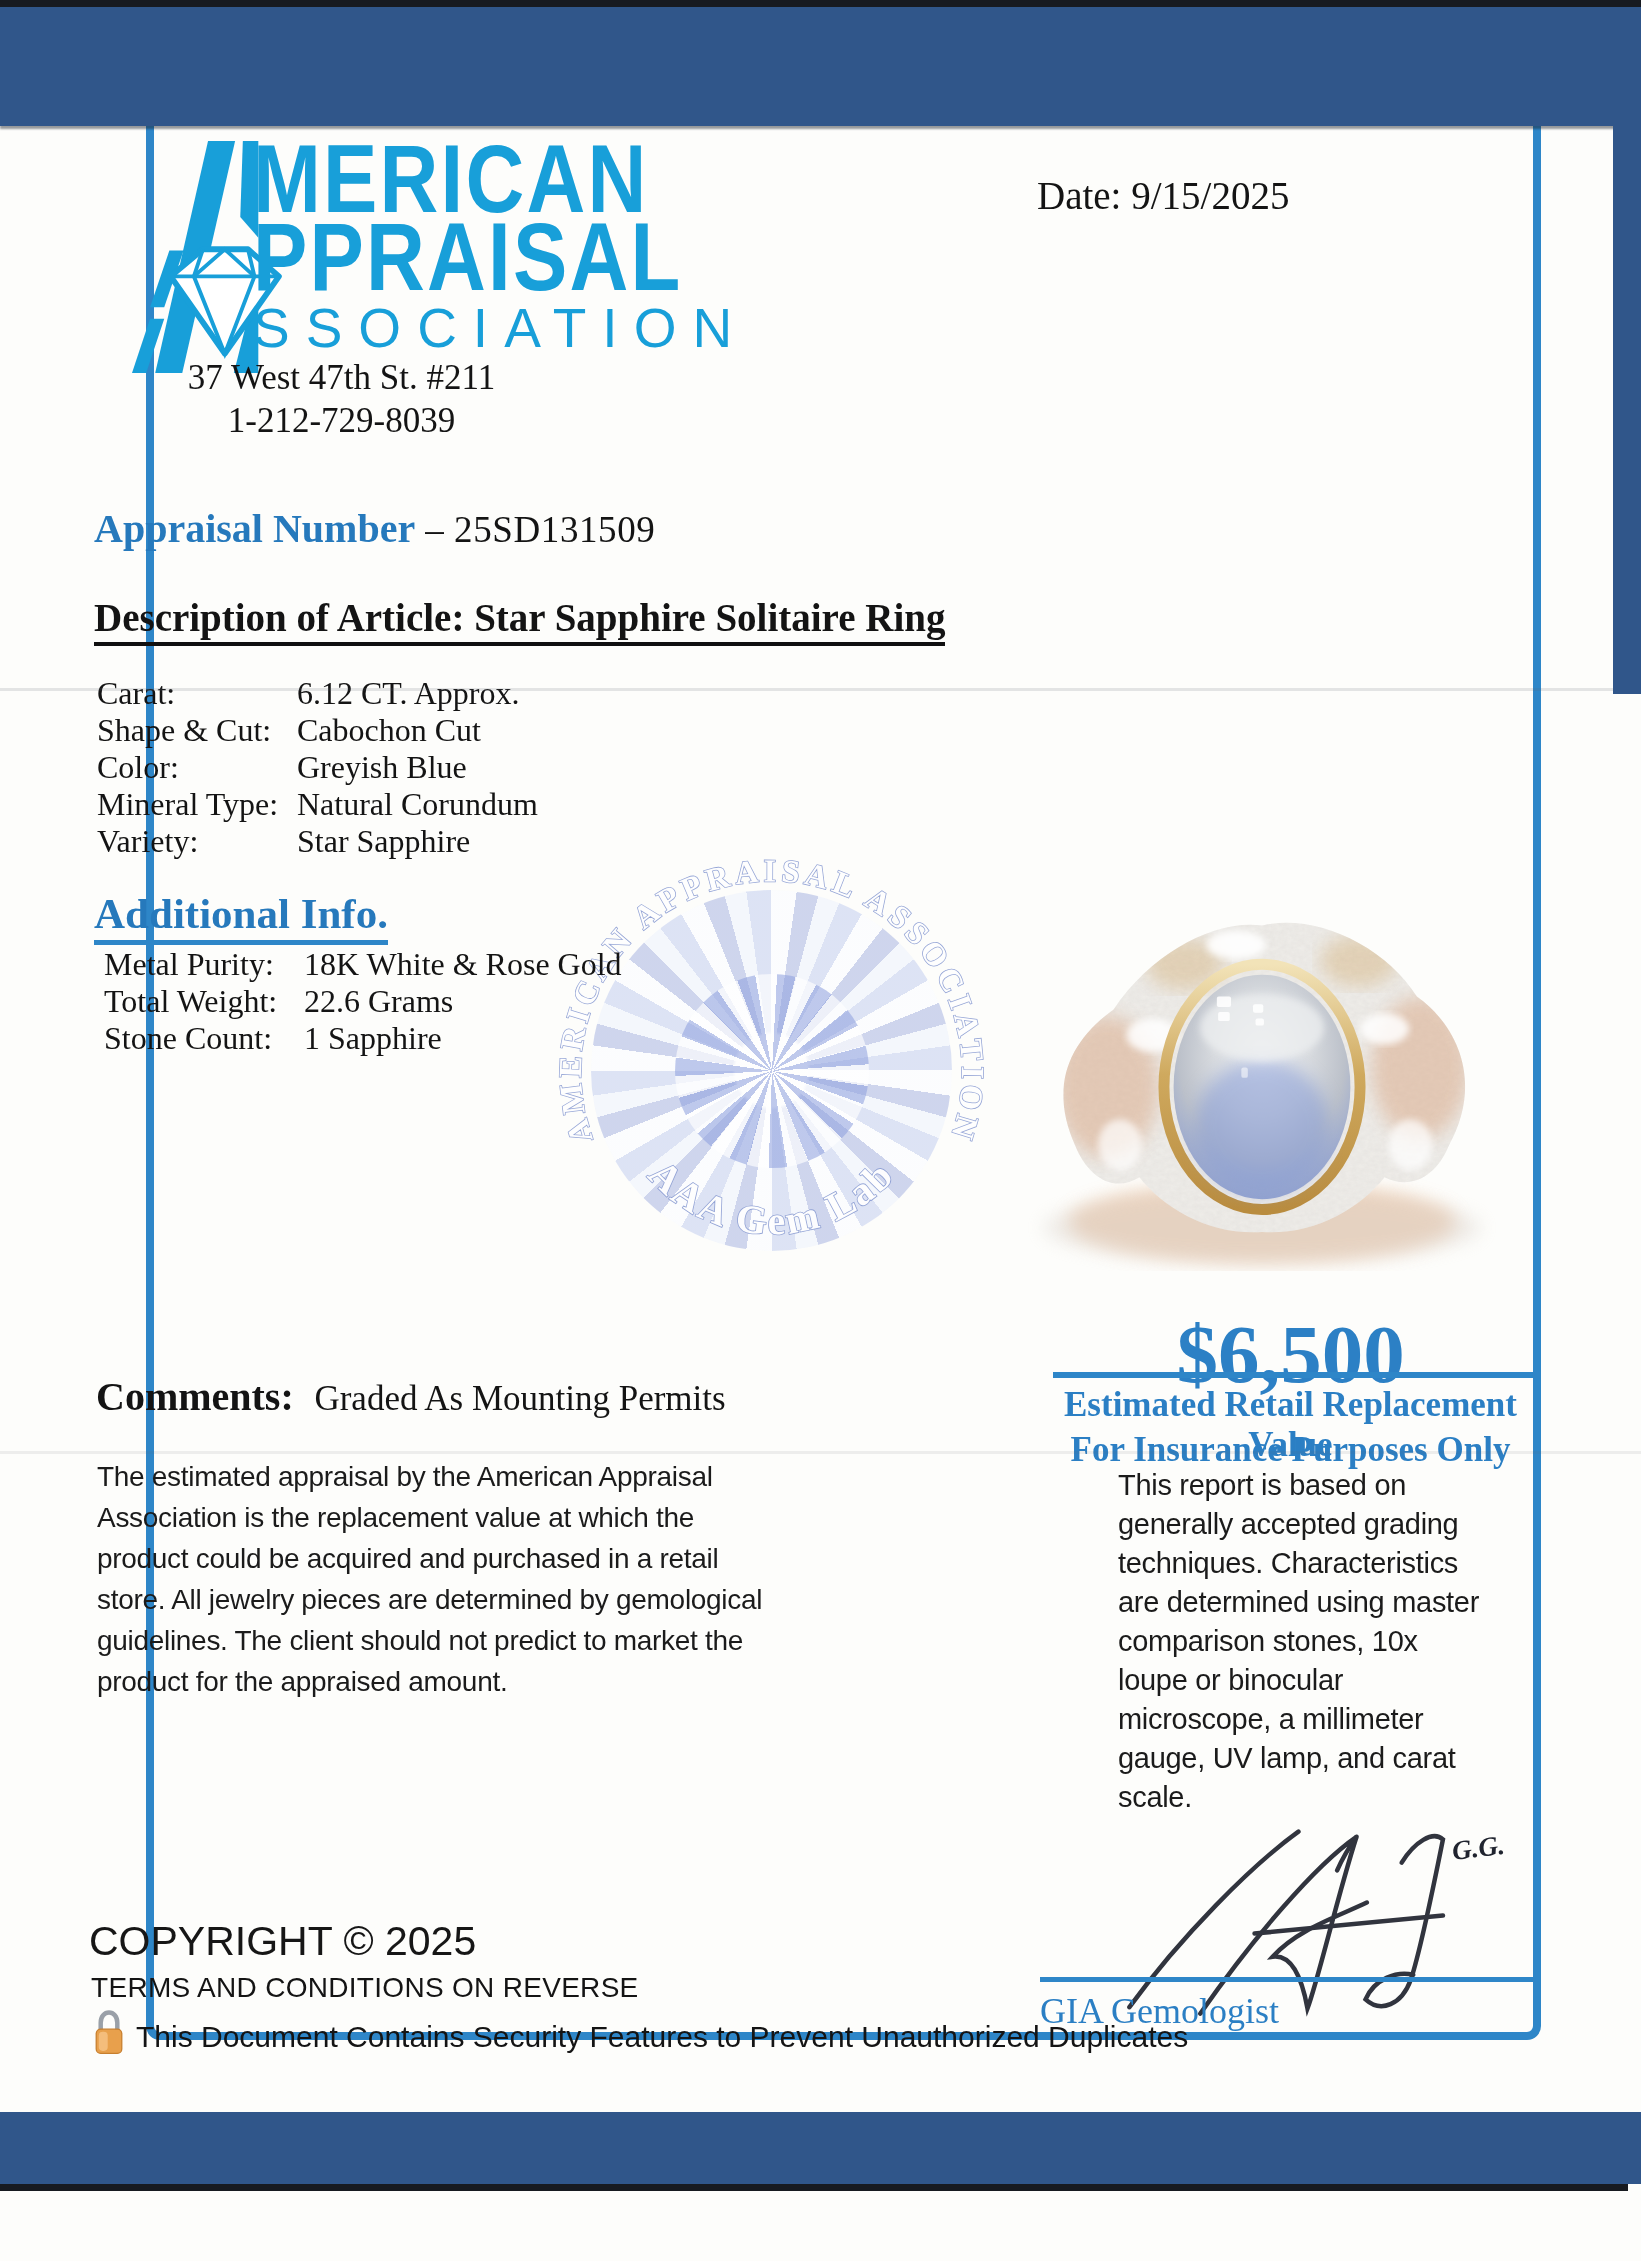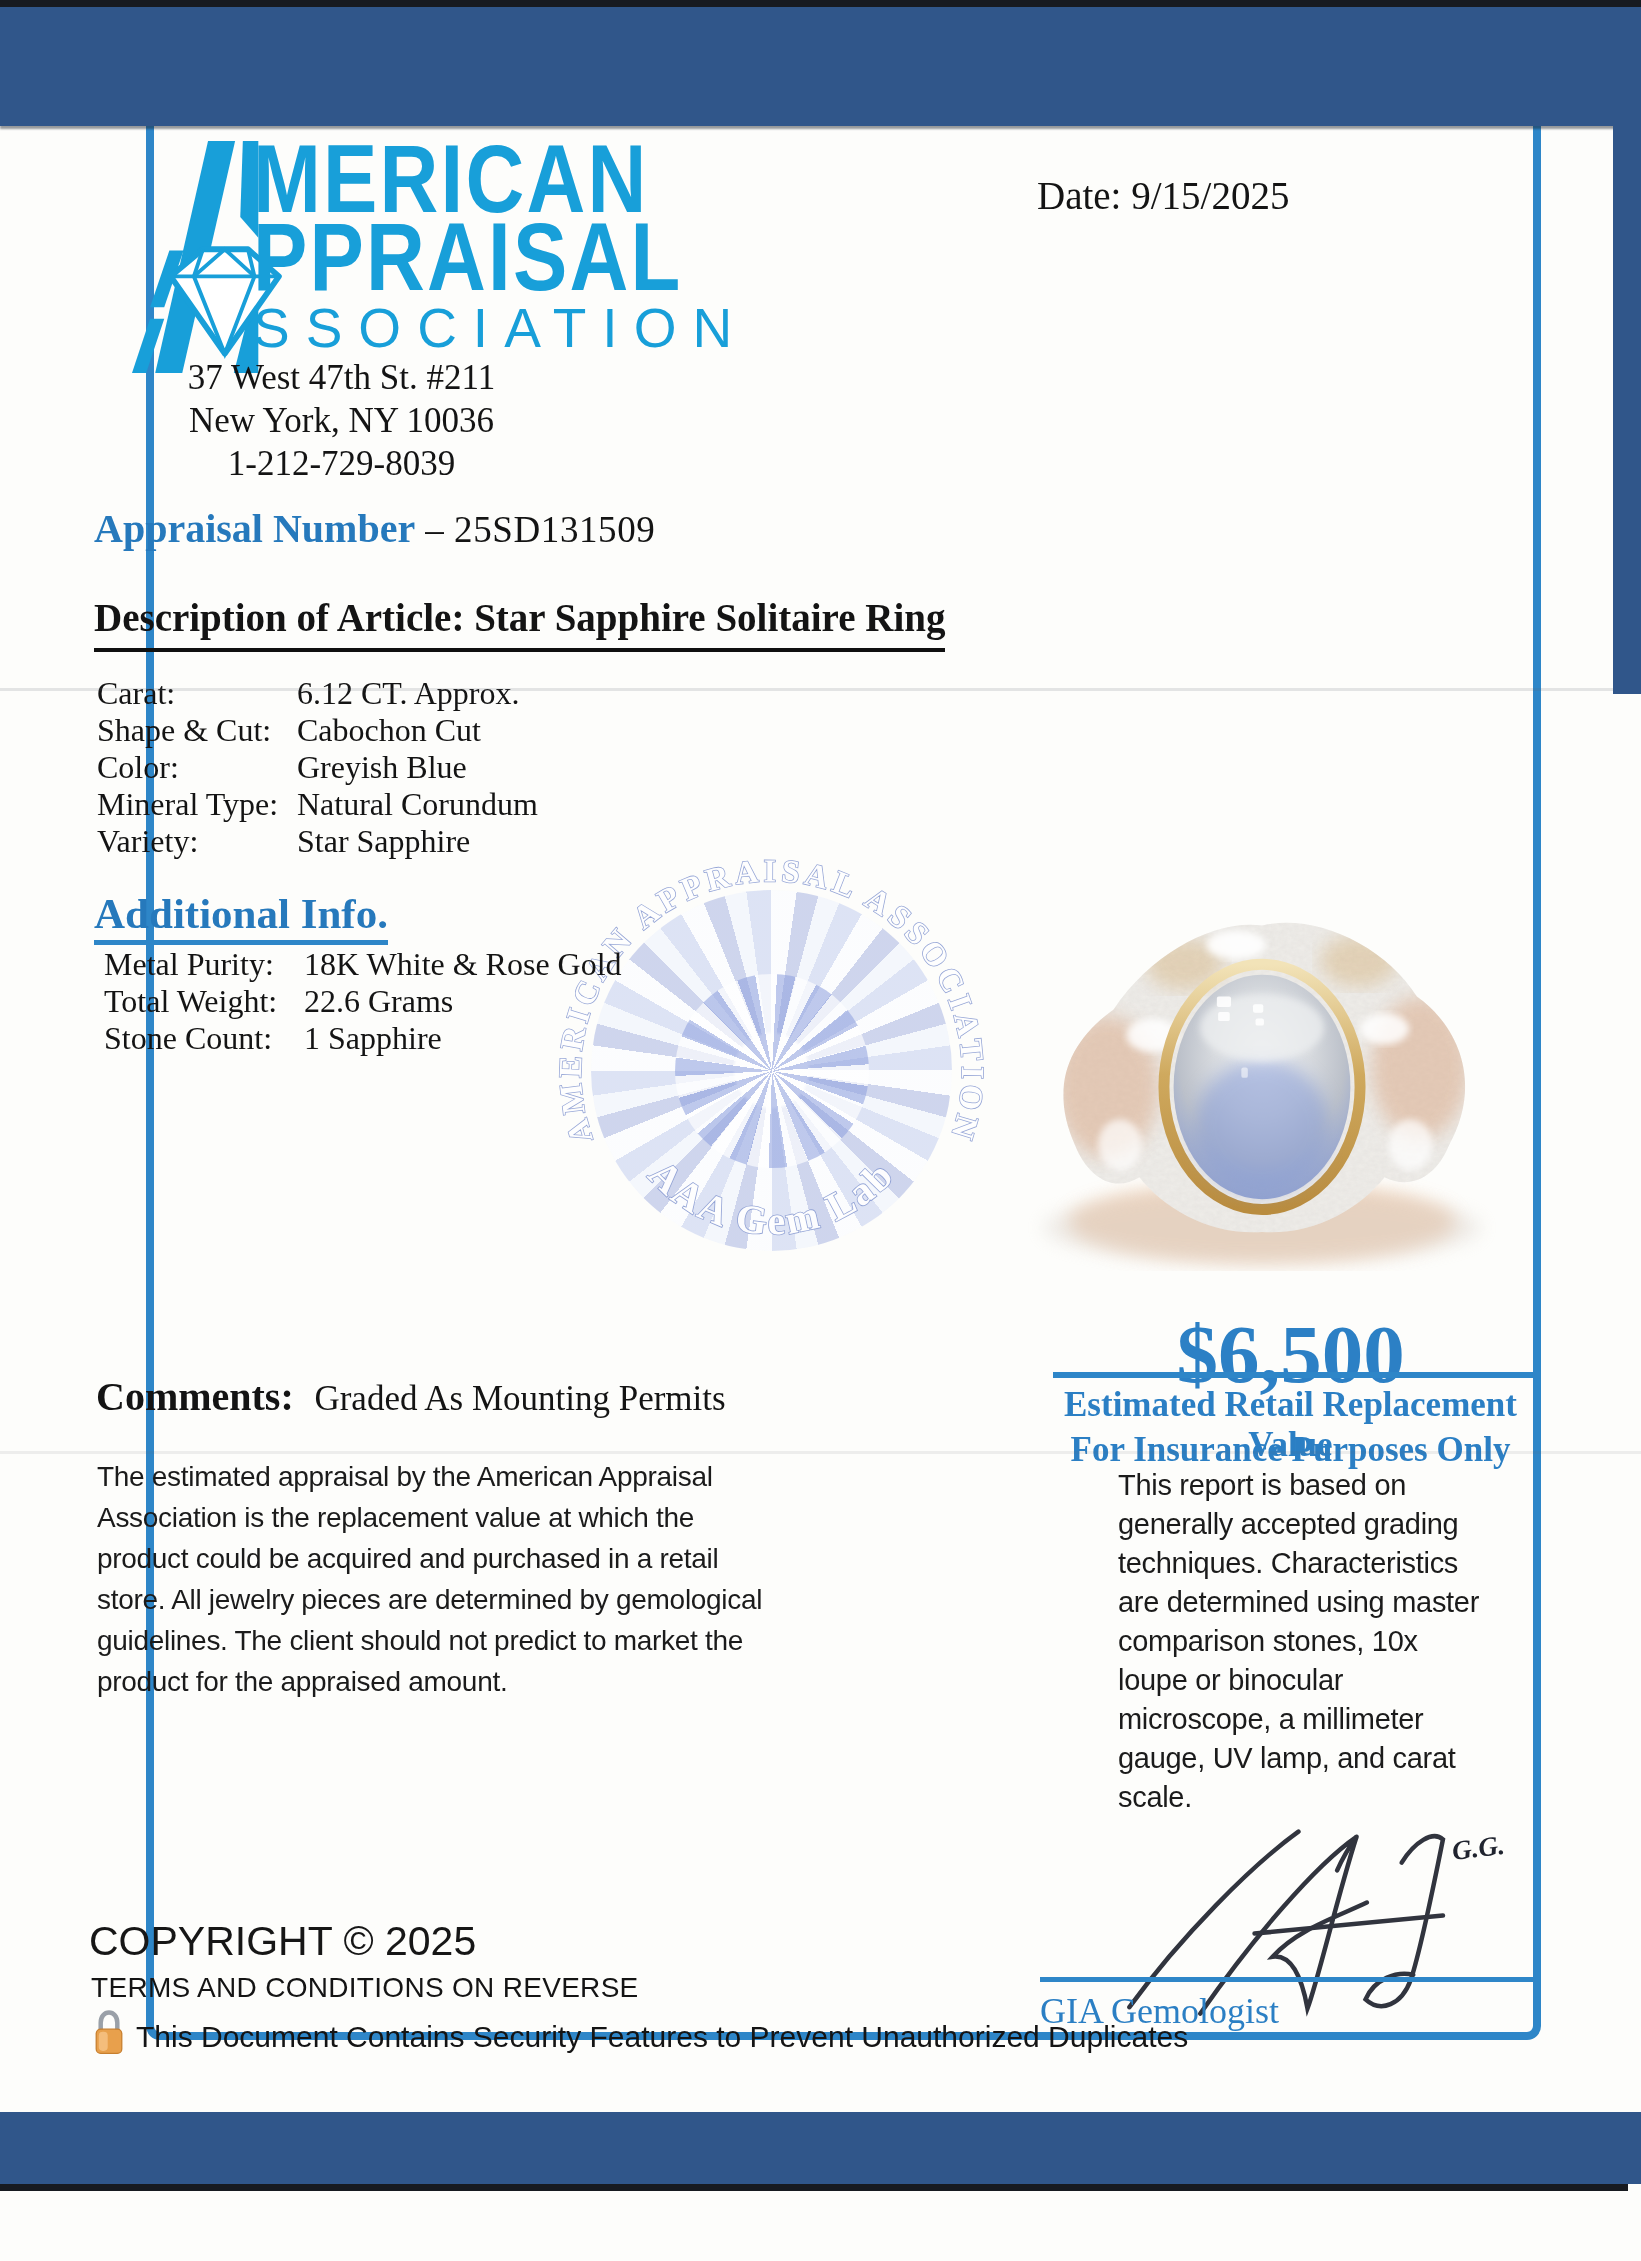--- a/index.html
+++ b/index.html
@@ -29,21 +29,21 @@
 
   
   .date{left:1037px;top:173px;font-size:39px;z-index:3;}
   .addr{left:161px;top:356px;width:361px;text-align:center;font-size:35px;line-height:43px;z-index:3;}
 
   .appr-row{left:94px;top:505px;z-index:3;font-size:40px;white-space:nowrap;}
   .appr-label{color:#2679bc;font-weight:700;}
   .appr-num{font-size:37px;letter-spacing:0.6px;}
 
   .desc-row{left:94px;top:595px;z-index:3;font-size:39px;font-weight:700;
-            border-bottom:4.5px solid #101010;padding-bottom:8px;white-space:nowrap;}
+            border-bottom:4.5px solid #101010;padding-bottom:2px;white-space:nowrap;}
 
   .spec-table{left:97px;top:675px;z-index:3;font-size:32px;line-height:37px;}
   .spec-row{display:flex;}
   .spec-label{width:200px;}
   .spec-value{white-space:nowrap;}
 
   .addl-head{left:94px;top:889px;z-index:3;font-size:43px;font-weight:700;color:#2679bc;
              border-bottom:5.2px solid #2e86c8;padding-bottom:2px;white-space:nowrap;}
   .addl-table{left:104px;top:946px;z-index:3;font-size:32px;line-height:37px;}
 
@@ -123,21 +123,20 @@
   </svg>
 
   <div class="abs logo-text logo-l1">MERICAN</div>
   <div class="abs logo-text logo-l2">PPRAISAL</div>
   <div class="abs logo-text logo-l3">SSOCIATION</div>
 
   <div class="abs serif date">Date: 9/15/2025</div>
 
   <div class="abs serif addr">
     <div>37 West 47th St. #211</div>
-    <div>New York, NY 10036</div>
     <div>1-212-729-8039</div>
   </div>
 
   <div class="abs serif appr-row">
     <span class="appr-label">Appraisal Number</span>
     <span class="appr-num"> <span>– </span><span>25SD131509</span></span>
   </div>
 
   <div class="abs serif desc-row">
     <span>Description of Article:</span><span> Star Sapphire Solitaire Ring</span>

